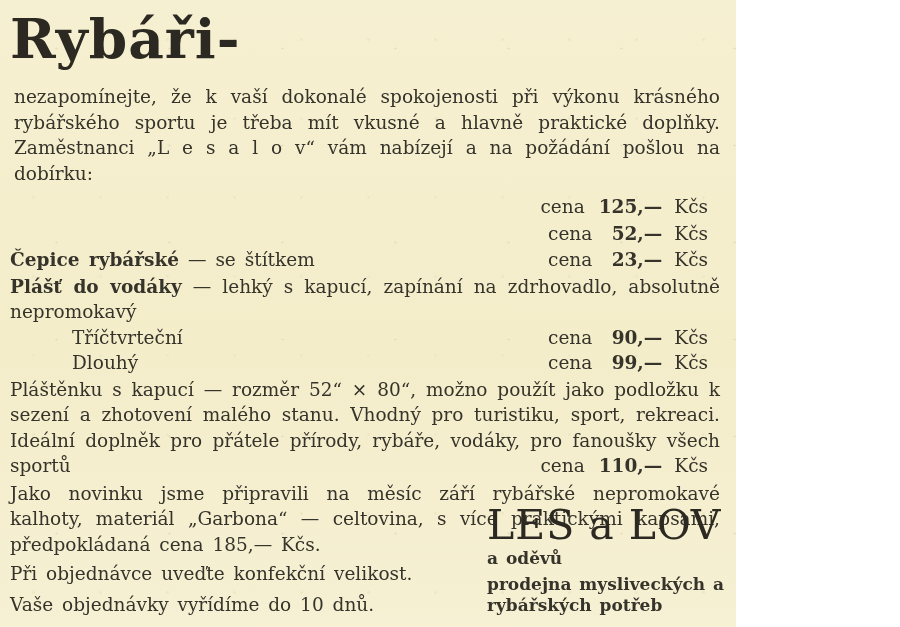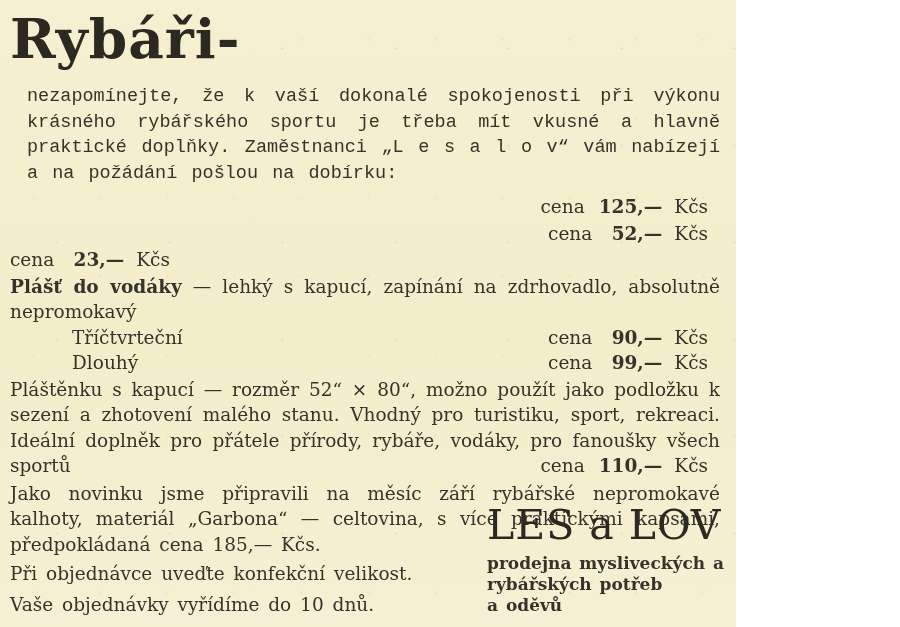--- a/index.html
+++ b/index.html
@@ -16,21 +16,21 @@
     color:#35332a;
     font-family:"DejaVu Serif", serif;
   }
   .content { padding:4px 16px 0 10px; }
   .ad-title {
     font-size:55px; font-weight:bold; color:#2b2921;
     margin:0 0 10px 0; line-height:1.28; letter-spacing:1px;
   }
   .body-text { font-size:18.5px; line-height:25.5px; word-spacing:3px; }
   .justify { text-align:justify; }
-  .intro { margin:0 0 8px 17px;font-family:Liberation Mono, monospace; }
+  .intro { margin:0 0 8px 4px; }
   .item { margin:0 0 1px 0; }
   .item-name { font-weight:bold; }
   .price-row { display:flex; justify-content:flex-end; padding-right:12px; }
   .price { display:inline-flex; align-items:flex-end; }
   .price .amt { min-width:56px; text-align:right; margin:0 12px 0 14px;font-weight:bold; }
   .row-split { display:flex; justify-content:space-between; padding-right:12px; }
   .indent { margin-left:62px; }
   .overlay { margin-top:-25.5px; }
   .news { margin:2px 0 4px 0; }
   .note { margin:3px 0 5px 0; }
@@ -63,20 +63,21 @@
       <div class="body-text price-row">
         <span class="price">
             <span>cena</span>
             <span class="amt">52,—</span>
             <span>Kčs</span>
           </span>
       </div>
     </div>
 
     <div class="item body-text row-split">
+      <span><span class="item-name">Čepice rybářské</span> <span>— se štítkem</span></span>
       <span class="price">
           <span>cena</span>
           <span class="amt">23,—</span>
           <span>Kčs</span>
         </span>
     </div>
 
     <div class="item">
       <div class="body-text justify"><span class="item-name">Plášť do vodáky</span> <span>— lehký s kapucí, zapínání na zdrhovadlo, absolutně nepromokavý</span></div>
       <div class="body-text row-split">
@@ -110,17 +111,17 @@
 
     <p class="body-text justify news">Jako novinku jsme připravili na měsíc září rybářské nepromokavé kalhoty, materiál „Garbona“ — celtovina, s více praktickými kapsami, předpokládaná cena 185,— Kčs.</p>
 
     <p class="body-text note">Při objednávce uveďte konfekční velikost.</p>
     <p class="body-text note">Vaše objednávky vyřídíme do 10 dnů.</p>
 
   </div>
 
   <div class="footer">
     <div class="brand">LES a LOV</div>
+    <div class="footer-sub" style="margin-top:0;">a oděvů</div>
     <div class="footer-sub">prodejna mysliveckých a rybářských potřeb</div>
-    <div class="footer-sub" style="margin-top:0;">a oděvů</div>
     <div class="footer-addr">P r a h a  1,  Celetná  30</div>
   </div>
 </div>
 
 </body></html>

